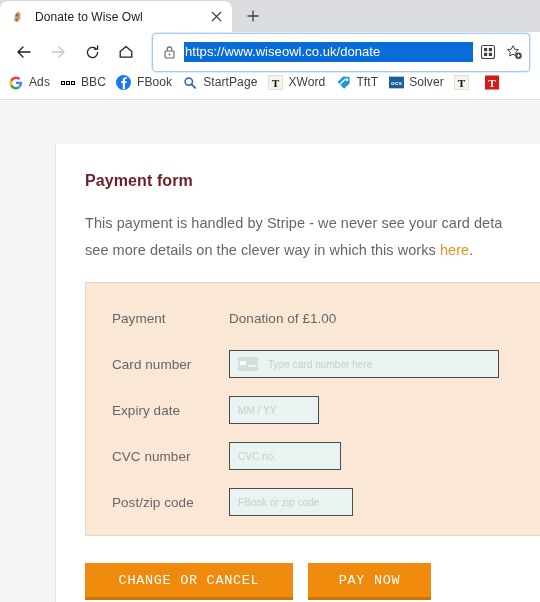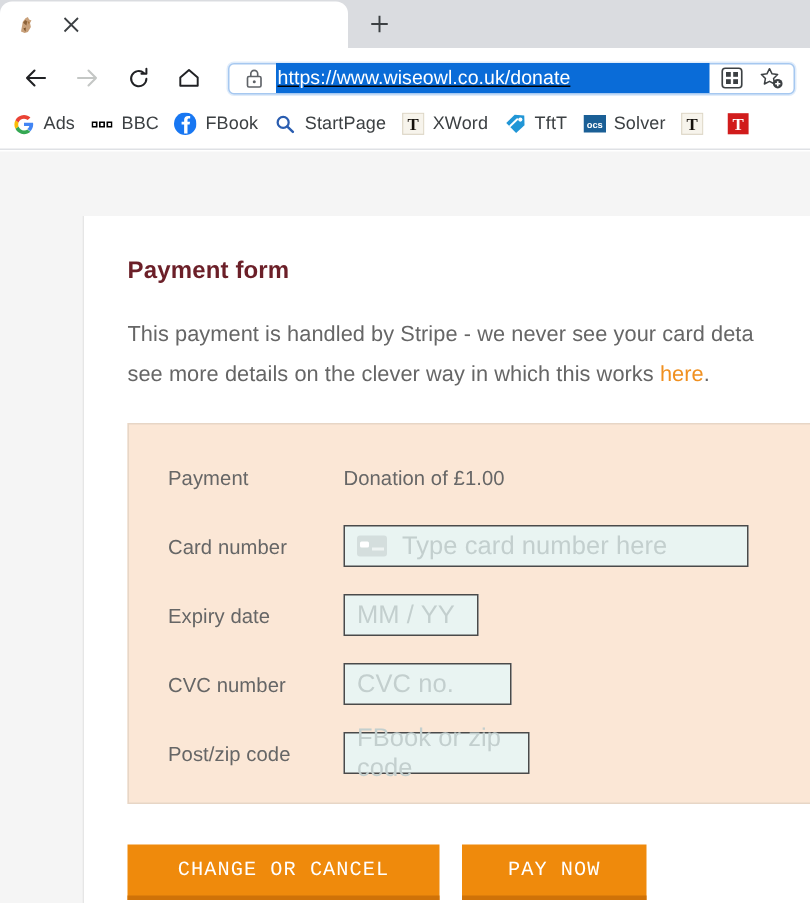--- a/index.html
+++ b/index.html
@@ -99,32 +99,31 @@
     justify-content: center;
     margin-right: 4px;
     flex: 0 0 30px;
     border-radius: 50%;
   }
   .navbtn.first { margin-left: 3px; }
   .navbtn svg { display: block; }
 
   .omnibox {
     flex: 1;
-    height: 21px;
+    height: 39px;
     margin-left: 7px;
     margin-right: 4px;
     background: #ffffff;
     border: 1px solid #a6c8f0;
     border-radius: 4px;
     display: flex;
     align-items: center;
     padding: 0 4px 0 8px;
     box-sizing: border-box;
     box-shadow: 0 0 0 1px rgba(166,200,240,0.35);
-    text-decoration: underline;
   }
   .lock-icon {
     width: 16px;
     height: 16px;
     flex: 0 0 16px;
     display: flex;
     align-items: center;
     justify-content: center;
     margin-right: 7px;
   }
@@ -257,21 +256,21 @@
     text-align: center;
   }
   .finput {
     background: #e9f4f2;
     border: 1px solid #4a4a4a;
     height: 28px;
     box-sizing: border-box;
     display: flex;
     align-items: center;
     padding: 0 8px;
-    font-size: 17px;
+    font-size: 10px;
     color: #c3cfce;
     letter-spacing: 0.05px;
   }
   .finput.card { width: 270px; }
   .finput.expiry { width: 90px; text-align: center; }
   .finput.cvc { width: 112px; text-align: center; }
   .finput.zip { width: 124px; }
   .card-glyph {
     width: 20px;
     height: 14px;
@@ -331,20 +330,21 @@
   <div class="tabstrip">
     <div class="tab">
       <span class="tab-favicon">
         <svg width="16" height="16" viewBox="0 0 16 16">
           <path d="M4 12 L5.2 5.5 L7 3.2 L8.6 2.4 L9.4 4 L11 4.6 L10 6.4 L10.6 9 L8.6 12.4 L6.4 13 Z" fill="#c8a07a"></path>
           <path d="M5.4 6.2 L6.8 4.4 L8.2 5.4 L7.6 8 Z" fill="#8c6239"></path>
           <path d="M8.4 5.2 L9.8 5.6 L9.2 7.4 Z" fill="#a8763f"></path>
           <path d="M5.6 10 L7.2 9.4 L7 12.2 Z" fill="#7a5129"></path>
         </svg>
       </span>
+      <span class="tab-title">Donate to Wise Owl</span>
       <span class="tab-close">
         <svg width="11" height="11" viewBox="0 0 11 11">
           <path d="M1 1 L10 10 M10 1 L1 10" stroke="#3c4043" stroke-width="1.2" fill="none"></path>
         </svg>
       </span>
     </div>
     <div class="newtab">
       <svg width="14" height="14" viewBox="0 0 14 14">
         <path d="M7 1.5 L7 12.5 M1.5 7 L12.5 7" stroke="#3c4043" stroke-width="1.3" fill="none"></path>
       </svg>

